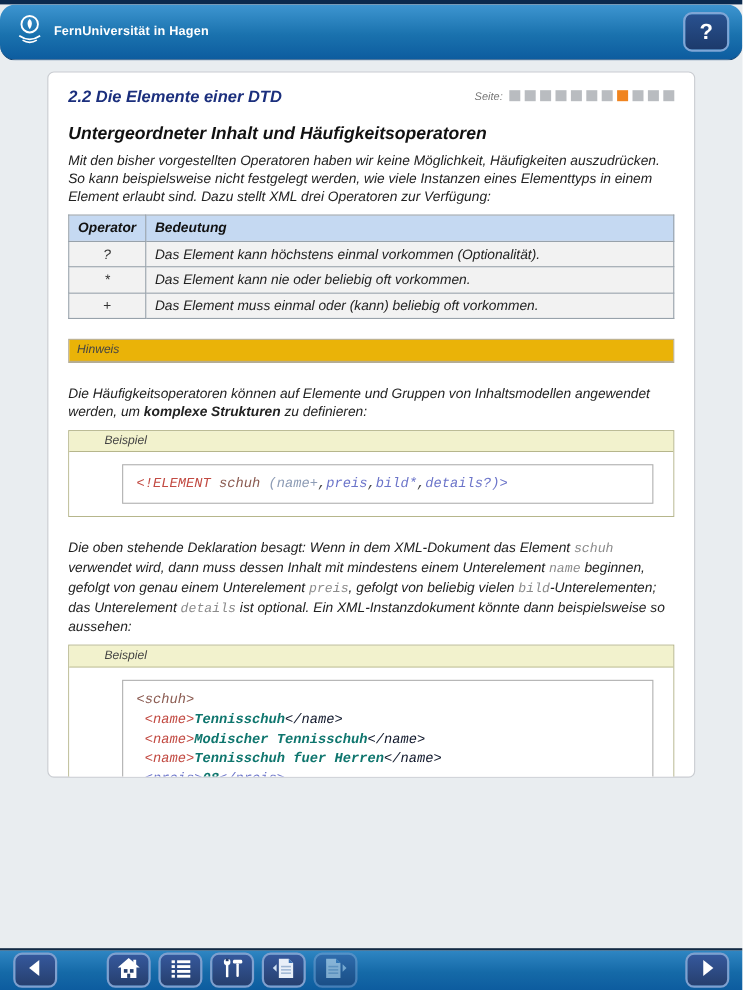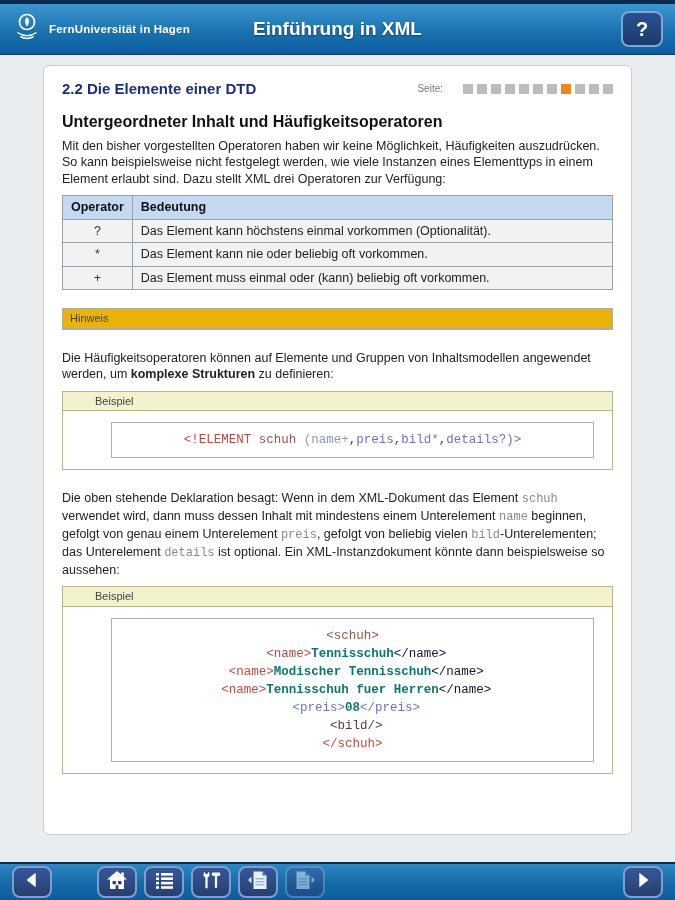--- a/index.html
+++ b/index.html
@@ -9,21 +9,21 @@
     background:#e9edf0;
     display:flex; flex-direction:column;
   }
 
   
   .topstrip { height:4px; background:#0b2a4e; }
   header {
     height:51px; flex:0 0 auto; position:relative;
     background:linear-gradient(180deg,#3e96d1 0%, #1a72ae 55%, #0d5c9f 100%);
     border-bottom:1px solid #0a3d6e;
-    display:flex; align-items:center; padding:0 12px;
+    display:flex; align-items:center; padding:0 12px;border-radius:14px;
   }
   .logo { display:flex; align-items:center; gap:7px; }
   .logo-text { color:#fff; font-size:11.5px; font-weight:bold; letter-spacing:.2px; }
   .app-title {
     position:absolute; left:0; right:0; text-align:center;
     color:#fff; font-size:19px; font-weight:bold;
     text-shadow:0 1px 2px rgba(0,0,0,.45);
     pointer-events:none;
   }
   .help-btn {
@@ -32,26 +32,26 @@
     border:2px solid #7fa6d6;
     color:#fff; font-size:20px; font-weight:bold;
     display:flex; align-items:center; justify-content:center;
     cursor:pointer; z-index:2;
   }
 
   
   main { flex:1 1 auto; overflow:hidden; padding:10px 43px 0; }
   .card {
     background:#fff; border:1px solid #c9ccd1; border-radius:6px;
-    padding:13px 18px 14px; height:770px; overflow:hidden;
-    font-size:12.5px; color:#222; line-height:1.32;
+    padding:13px 18px 14px; height:642px; overflow:hidden;
+    font-size:12.5px; color:#222; line-height:1.32;font-style:italic;
   }
   .head-row { display:flex; align-items:center; justify-content:space-between; margin-bottom:12px; }
   h1 { font-size:15px; color:#1b2f7d; font-weight:bold; }
-  .pages { display:flex; align-items:center; gap:18px; }
+  .pages { display:flex; gap:4px; }
   .pages-label { font-size:10px; color:#777; margin-right:2px; }
   .dot { width:10px; height:10px; background:#b9bcc0; display:inline-block; }
   .dot.active { background:#f0841f; }
   h2 { font-size:16px; color:#111; font-weight:bold; margin-bottom:6px; }
   p { margin-bottom:8px; }
   .b { font-weight:bold; }
   .inline-code { font-family:"Liberation Mono", monospace; font-size:12px; color:#8a8a8a; }
 
   
   table { border-collapse:collapse; width:100%; margin:2px 0 18px; }
@@ -65,21 +65,21 @@
   .box { border:1px solid #b3ac97; margin-bottom:20px; }
   .box-header { font-size:11px; color:#444; padding:2px 7px; border-bottom:1px solid #b3ac97; }
   .hinweis .box-header { background:#eab308; }
   .beispiel { border-color:#b6b68c; }
   .beispiel .box-header { background:#f2f2cd; border-bottom-color:#b6b68c;padding-left:32px; }
   .box-body { background:#fff; padding:9px 10px; }
   .beispiel .box-body { padding:11px 12px; }
   .code-frame {
     border:1px solid #b0b0b0; background:#fff;
     margin:0 6px 0 36px; padding:8px 12px;
-    font-family:"Liberation Mono", monospace; font-size:12.5px;text-align:center;
+    font-family:"Liberation Mono", monospace; font-size:12.5px;
   }
   .code-line { white-space:pre; line-height:18px; }
   .tok-red    { color:#c24a42; }
   .tok-maroon { color:#8a5a50; }
   .tok-lightred { color:#0f172a; }
   .tok-blue   { color:#6b74c9; }
   .tok-gray   { color:#8d9cb5; }
   .tok-dark   { color:#444; }
   .tok-boldblack { color:#0f766e; font-weight:bold; }
   .tok-darkmaroon { color:#5e3a3a; }
@@ -112,21 +112,20 @@
     <span>
       <svg width="30" height="32" viewBox="0 0 30 32">
         <circle cx="15" cy="11" r="7.5" fill="none" stroke="#fff" stroke-width="1.7"></circle>
         <path d="M15 6.2 c2.6 2.1 2.6 5.6 0 9.3 c-2.6 -3.7 -2.6 -7.2 0 -9.3 Z" fill="#fff"></path>
         <path d="M5.5 21.5 q9.5 6.5 19 0" stroke="#fff" stroke-width="1.5" fill="none"></path>
         <path d="M8.5 25.5 q6.5 4 13 0" stroke="#fff" stroke-width="1.5" fill="none"></path>
       </svg>
     </span>
     <span class="logo-text">FernUniversität in Hagen</span>
   </div>
-  <div class="app-title">Einführung in XML</div>
   <div class="help-btn">
     <span>?</span>
   </div>
 </header>
 
 <main>
   <div class="card">
 
     <div class="head-row">
       <h1>2.2 Die Elemente einer DTD</h1>

